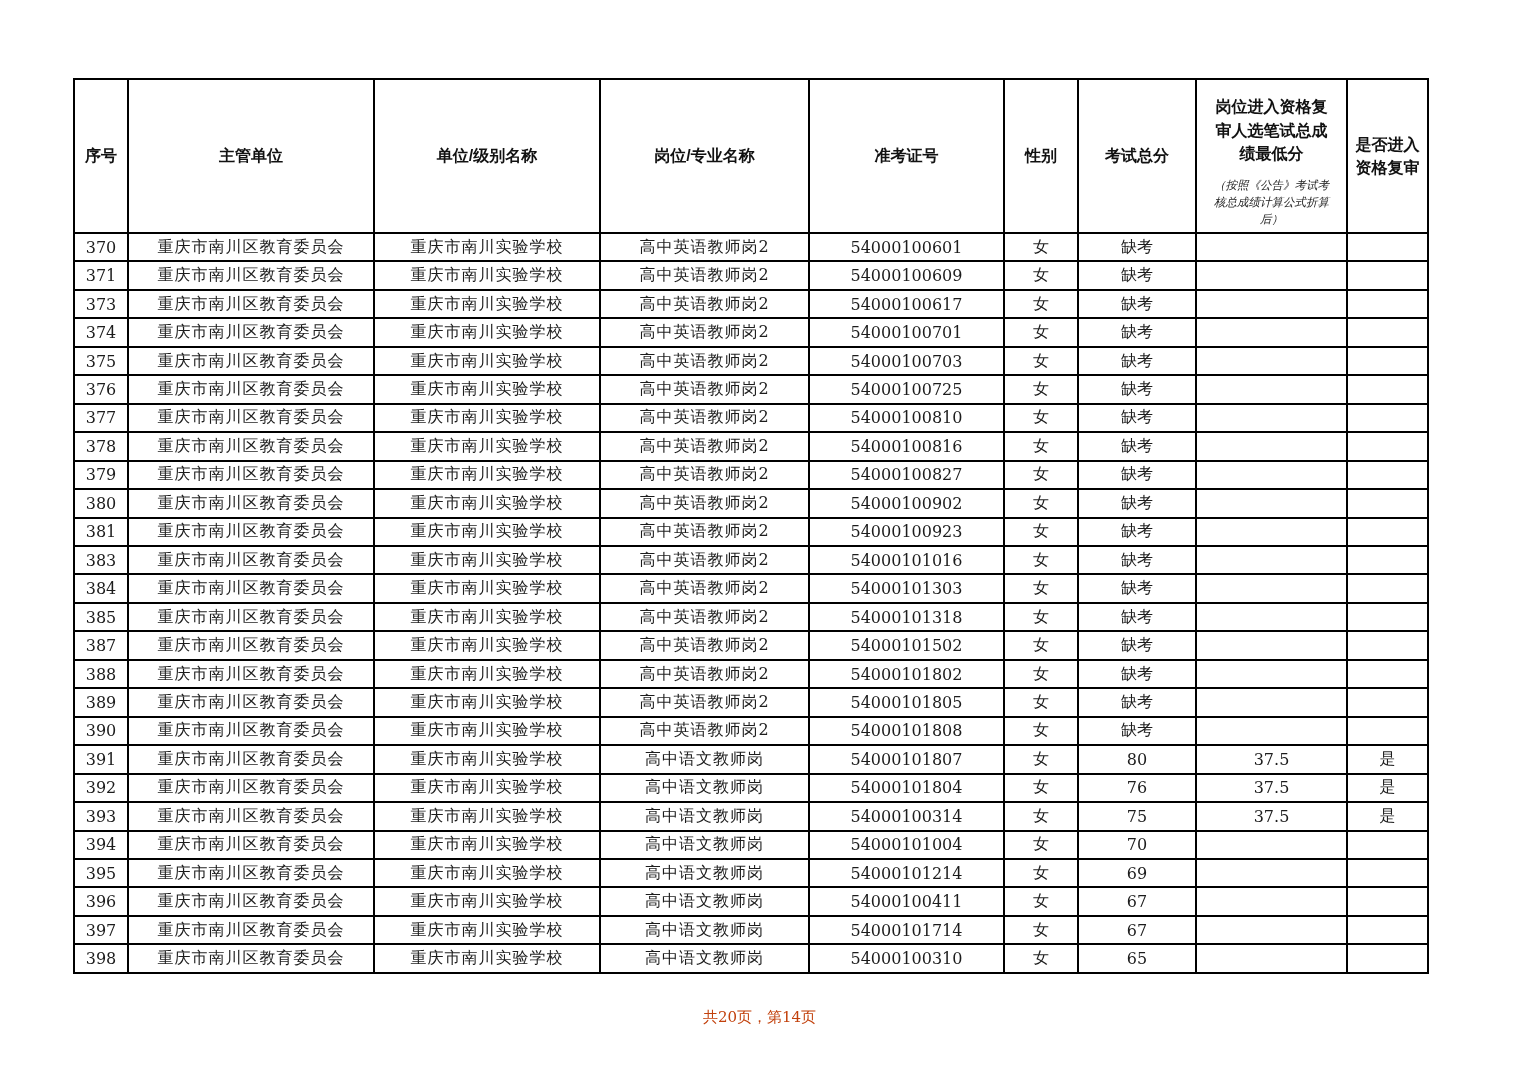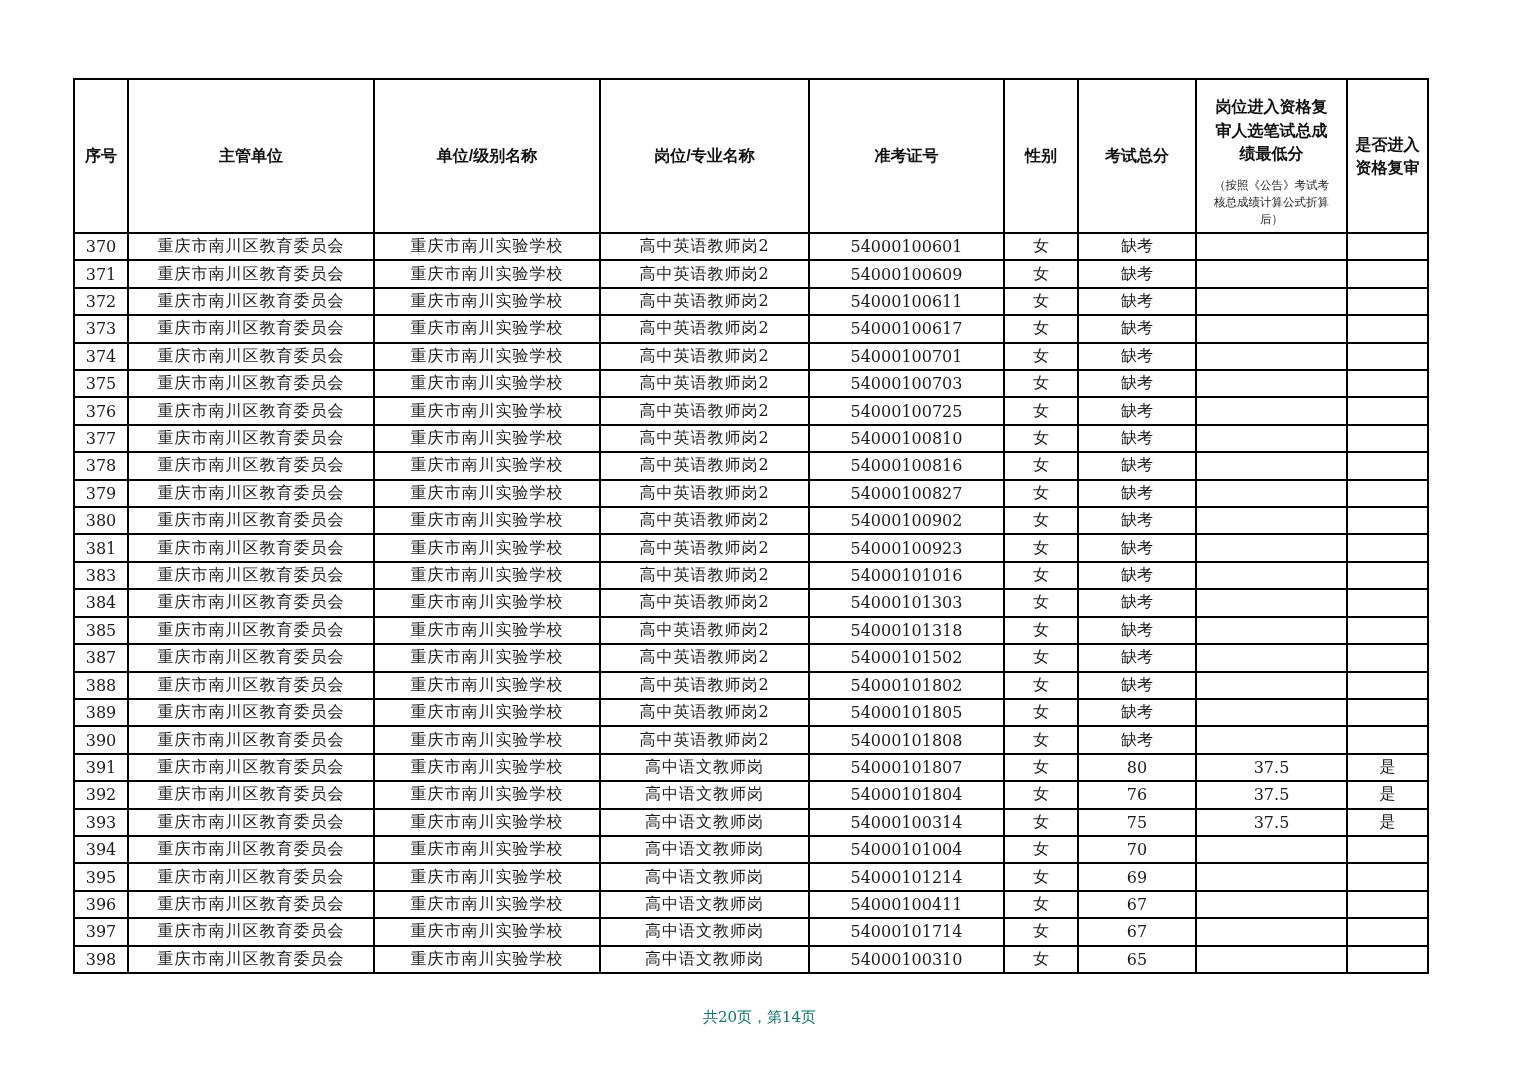--- a/index.html
+++ b/index.html
@@ -42,20 +42,21 @@
     line-height: 1.45;
   }
   .th-label {
     margin: 12px auto;
   }
   .th-label.narrow-wrap {
     width: 118px;
   }
   .th-note {
     font-family: "DejaVu Serif", "Liberation Serif", serif;
+    font-style: italic;
     font-weight: normal;
     font-size: 11.5px;
     line-height: 1.5;
     width: 120px;
     margin: 2px auto 0 auto;
     color: #222222;
   }
   td {
     font-family: "DejaVu Serif", "Liberation Serif", serif;
     font-size: 16px;
@@ -67,21 +68,21 @@
     letter-spacing: 1px;
   }
   .footer {
     position: absolute;
     top: 1008px;
     left: 0;
     width: 100%;
     text-align: center;
     font-family: "DejaVu Serif", "Liberation Serif", serif;
     font-size: 15px;
-    color: #0f766e;
+    color: #c2410c;
   }
 </style>
 </head>
 <body>
 
 <div class="page">
 
   <table class="results-table">
     <colgroup>
       <col style="width:54px">
@@ -143,31 +144,20 @@
           <td class="cell-org">重庆市南川区教育委员会</td>
           <td class="cell-unit">重庆市南川实验学校</td>
           <td class="cell-position">高中英语教师岗2</td>
           <td class="cell-ticket">54000100609</td>
           <td class="cell-gender">女</td>
           <td class="cell-score">缺考</td>
           <td class="cell-min_score"></td>
           <td class="cell-review"></td>
         </tr>
         <tr>
-          <td class="cell-seq">372</td>
-          <td class="cell-org">重庆市南川区教育委员会</td>
-          <td class="cell-unit">重庆市南川实验学校</td>
-          <td class="cell-position">高中英语教师岗2</td>
-          <td class="cell-ticket">54000100611</td>
-          <td class="cell-gender">女</td>
-          <td class="cell-score">缺考</td>
-          <td class="cell-min_score"></td>
-          <td class="cell-review"></td>
-        </tr>
-        <tr>
           <td class="cell-seq">373</td>
           <td class="cell-org">重庆市南川区教育委员会</td>
           <td class="cell-unit">重庆市南川实验学校</td>
           <td class="cell-position">高中英语教师岗2</td>
           <td class="cell-ticket">54000100617</td>
           <td class="cell-gender">女</td>
           <td class="cell-score">缺考</td>
           <td class="cell-min_score"></td>
           <td class="cell-review"></td>
         </tr>

